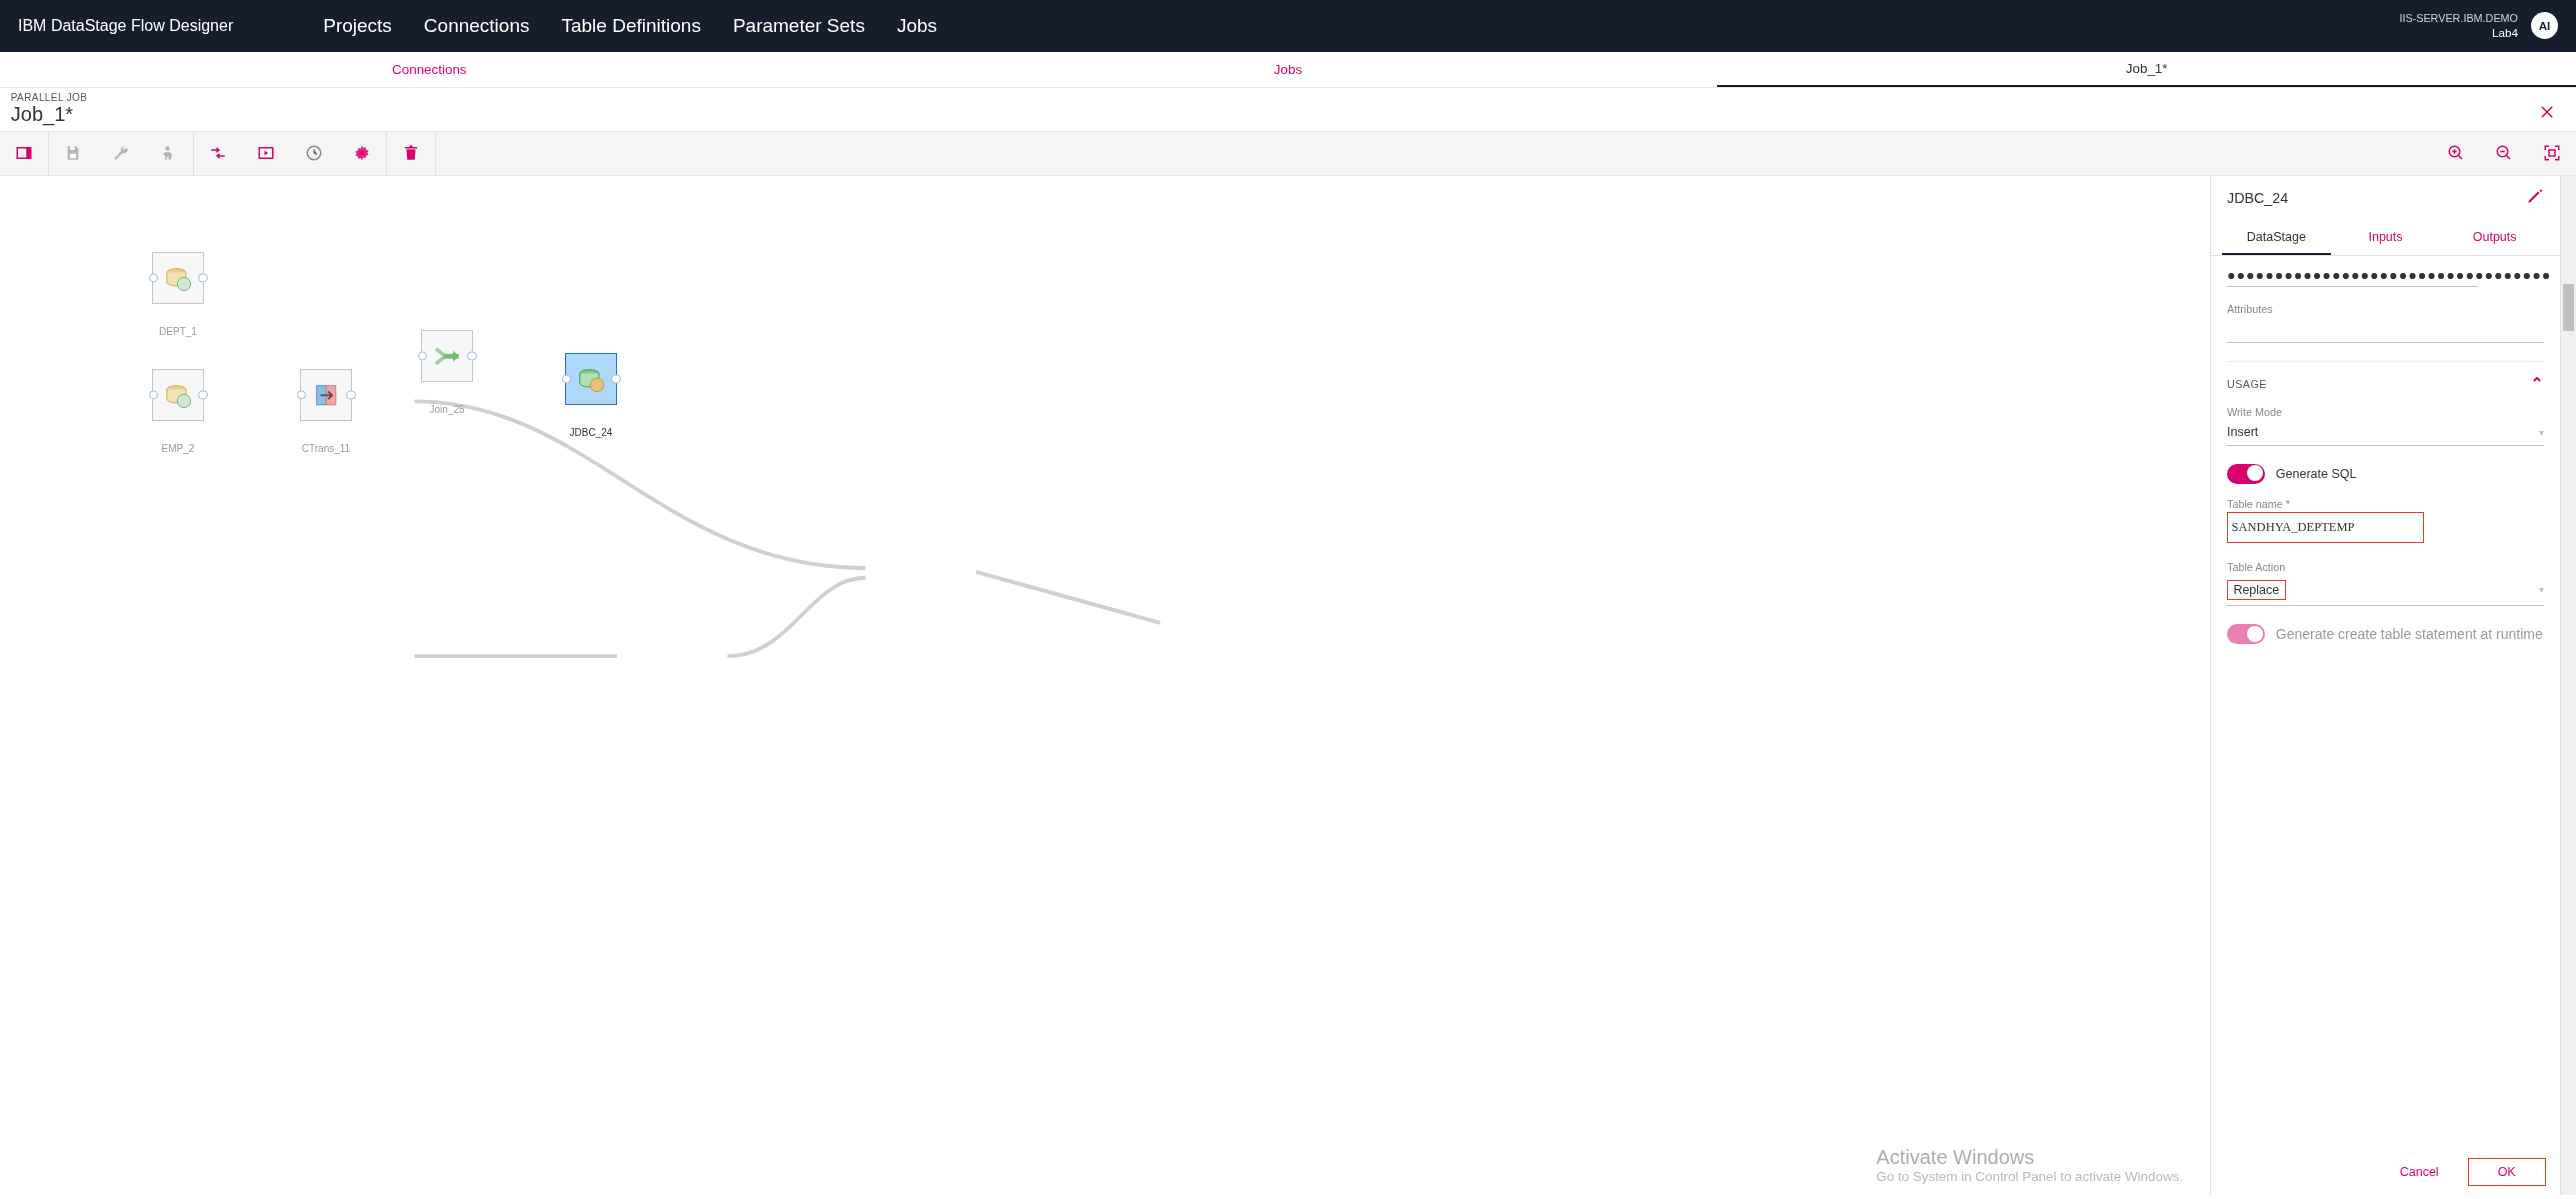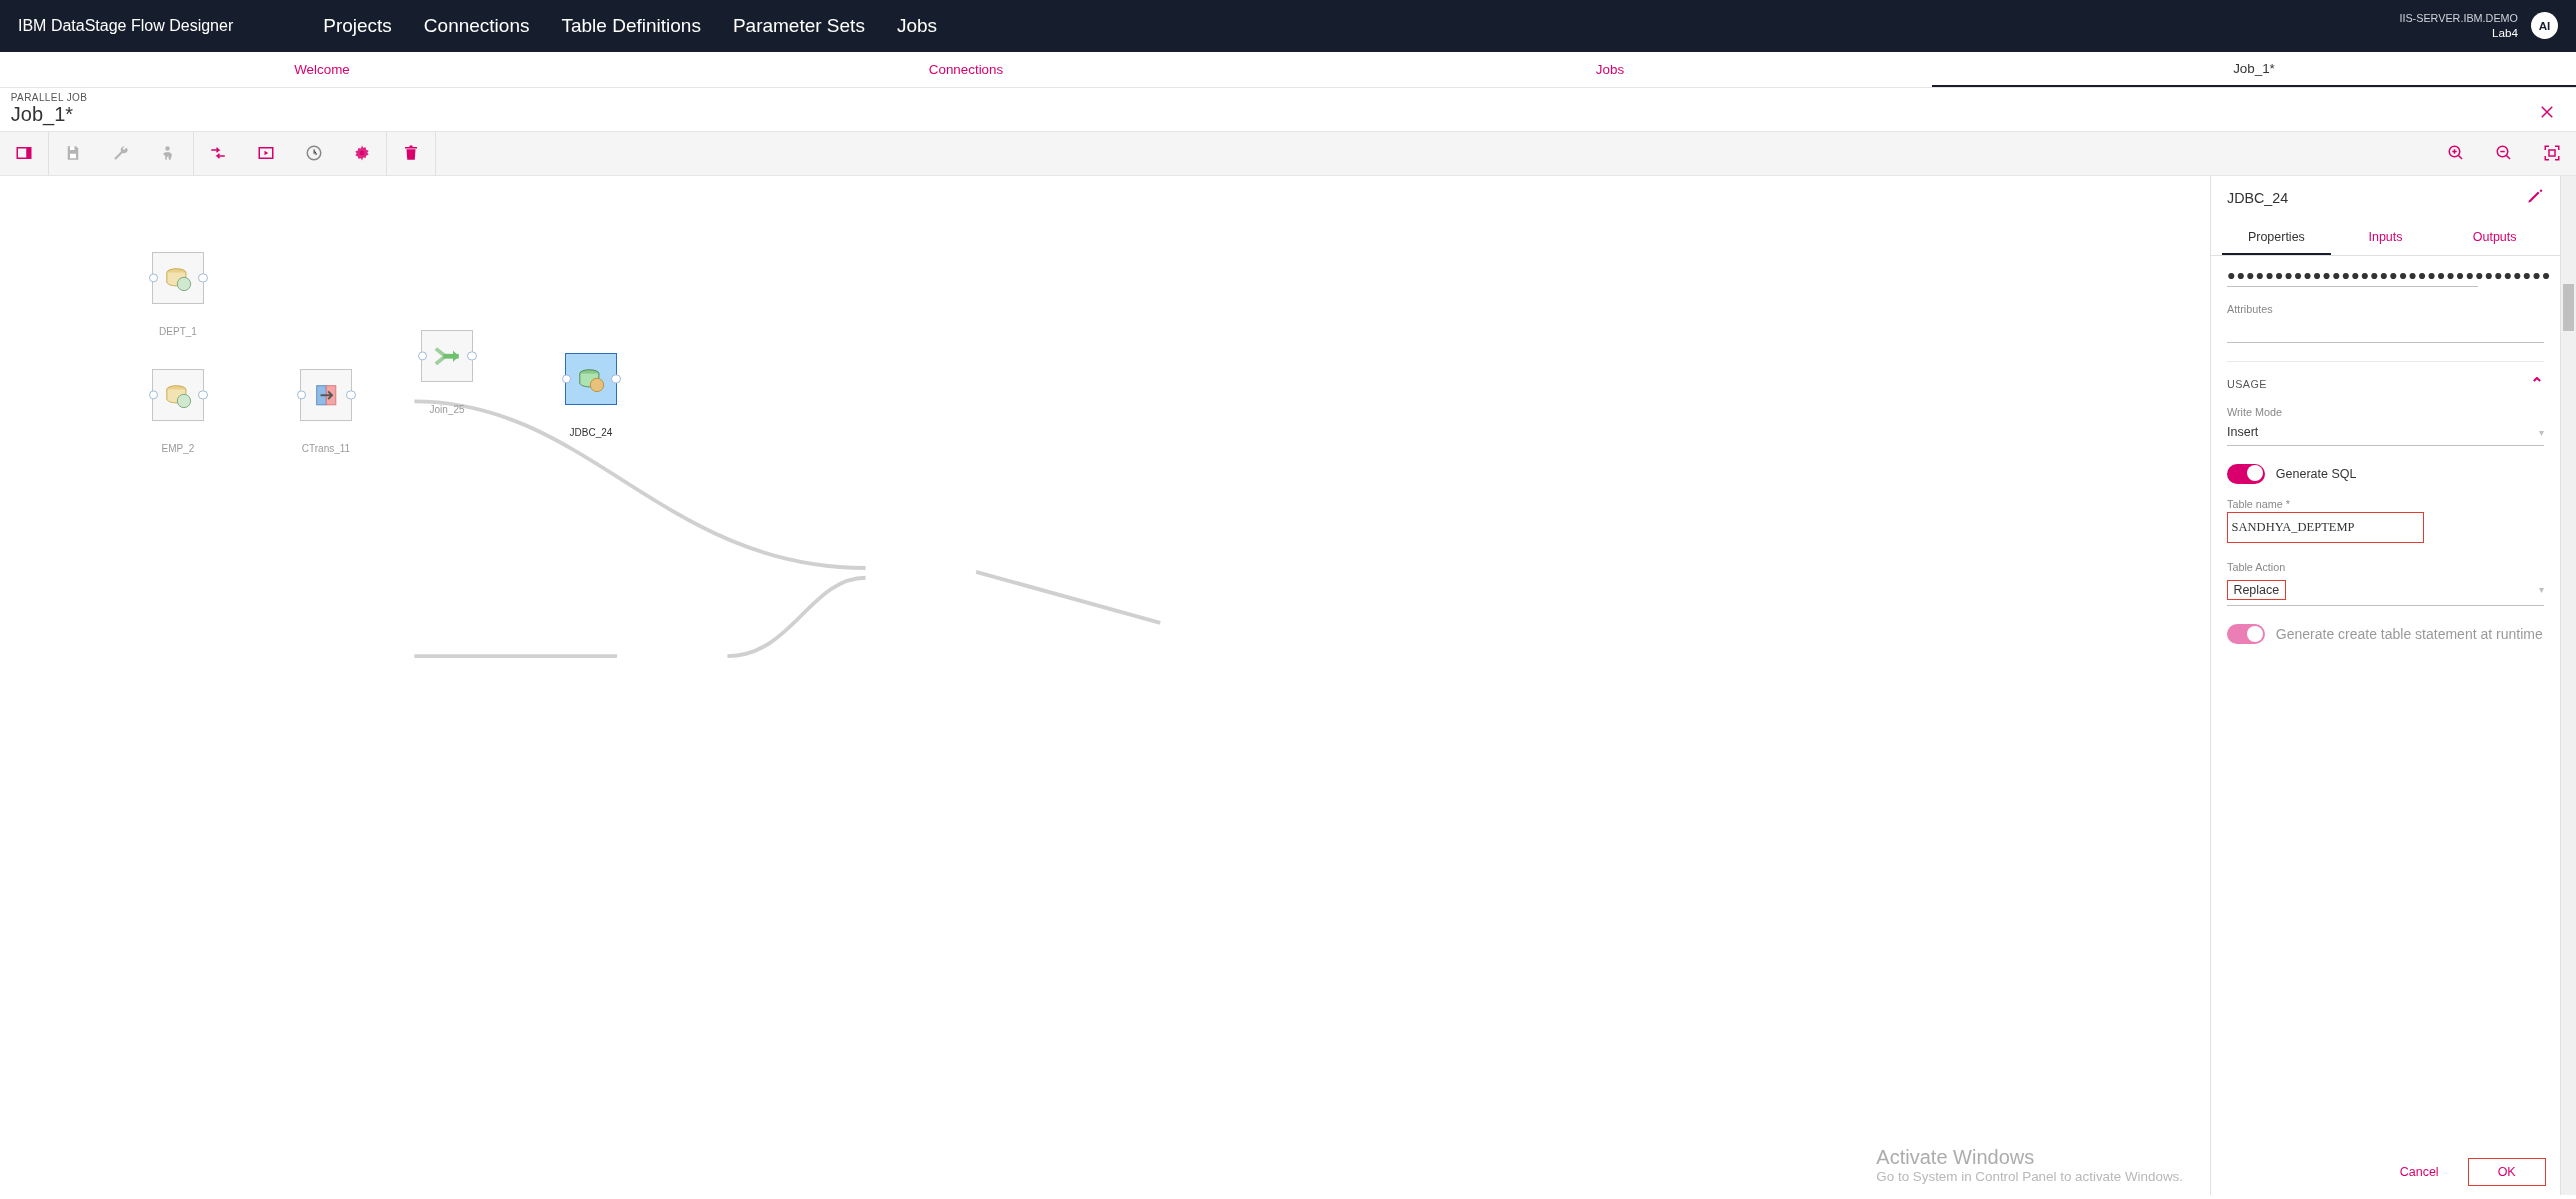--- a/index.html
+++ b/index.html
@@ -257,21 +257,20 @@
   <div class="right">
     <div class="server">
       <div class="line1">IIS-SERVER.IBM.DEMO</div>
       <div class="line2">Lab4</div>
     </div>
     <div class="avatar">AI</div>
   </div>
 </div>
 
 <div class="tabrow">
-  <div class="tab">Welcome</div>
   <div class="tab">Connections</div>
   <div class="tab">Jobs</div>
   <div class="tab active">Job_1*</div>
 </div>
 
 <div class="jobhead">
   <div class="meta">
     <div class="kind">PARALLEL JOB</div>
     <div class="name">Job_1*</div>
   </div>
@@ -439,21 +438,21 @@
     <div class="sp-head">
       <div class="title">JDBC_24</div>
       <div class="editic">
         <svg class="icon" viewBox="0 0 24 24">
             <path fill="currentColor" d="M3 21l3-1 12-12-2-2L4 18l-1 3zm15-16l2 2 2-2-2-2-2 2z"></path>
           </svg>
       </div>
     </div>
 
     <div class="sp-tabs">
-      <div class="stab active">Properties</div>
+      <div class="stab active">DataStage</div>
       <div class="stab">Inputs</div>
       <div class="stab">Outputs</div>
     </div>
 
     <div class="sp-body">
       <div class="pwfield">●●●●●●●●●●●●●●●●●●●●●●●●●●●●●●●●●●</div>
 
       <div class="fieldblock" style="margin-top:16px;">
         <span class="flabel">Attributes</span>
         <input class="finput" value="" style="">

